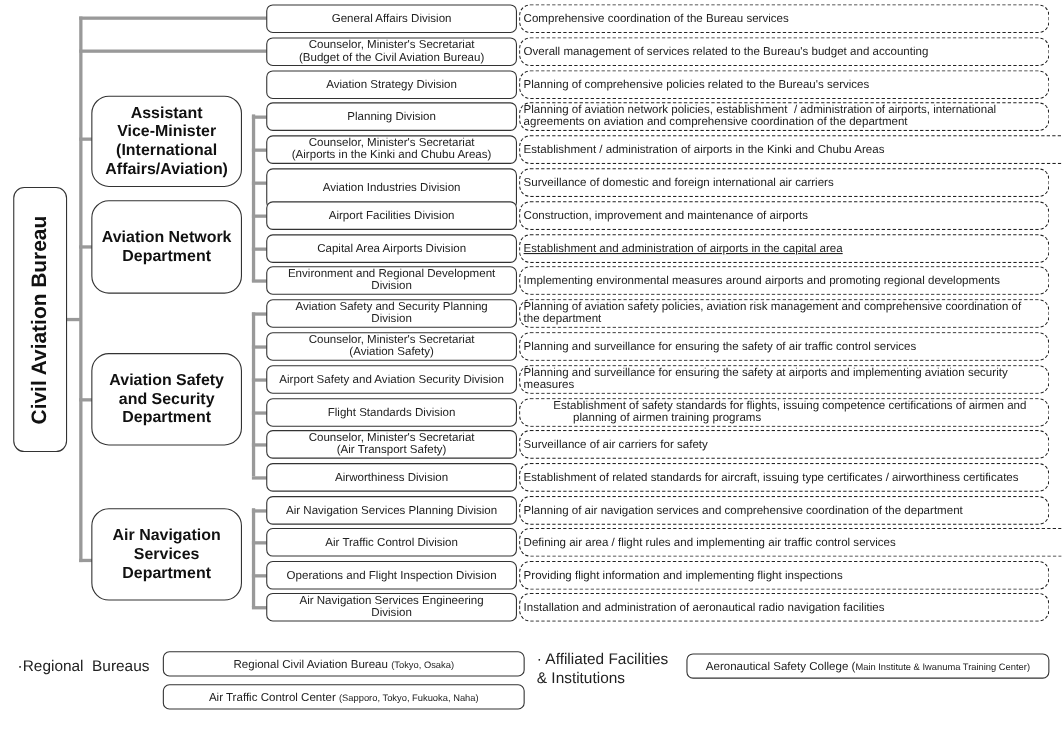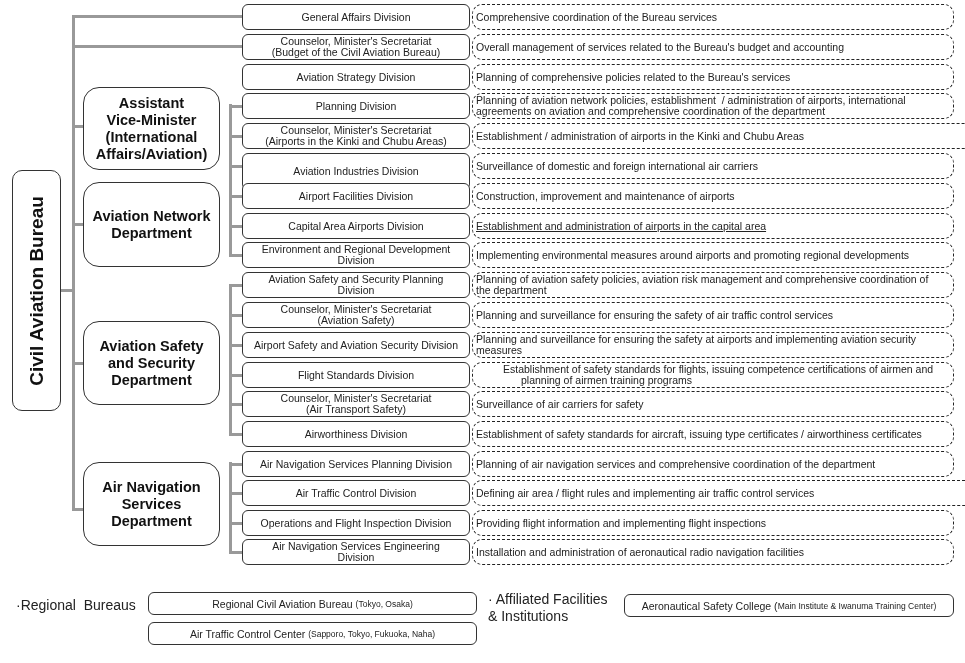--- a/index.html
+++ b/index.html
@@ -238,21 +238,21 @@
         <span style="white-space: pre;">Surveillance of air carriers for safety</span>
       </div>
     </div>
     <div class="abs div" style="left: 242px; top: 421px; width: 228px; height: 26px;">
       <div>
         <span>Airworthiness Division</span>
       </div>
     </div>
     <div class="abs desc" style="left: 472px; top: 421px; width: 482px; height: 26px;">
       <div>
-        <span style="white-space: pre;">Establishment of safety standards for aircraft, issuing type certificates / airworthiness certificates</span>
+        <span style="white-space: pre;">Establishment of related standards for aircraft, issuing type certificates / airworthiness certificates</span>
       </div>
     </div>
     <div class="abs div" style="left: 242px; top: 451px; width: 228px; height: 26px;">
       <div>
         <span>Air Navigation Services Planning Division</span>
       </div>
     </div>
     <div class="abs desc" style="left: 472px; top: 451px; width: 482px; height: 26px;">
       <div>
         <span style="white-space: pre;">Planning of air navigation services and comprehensive coordination of the department</span>

